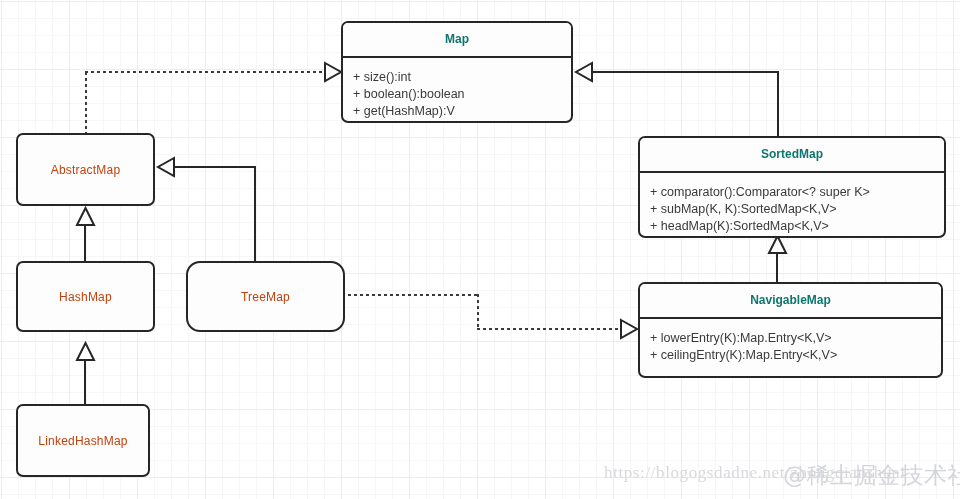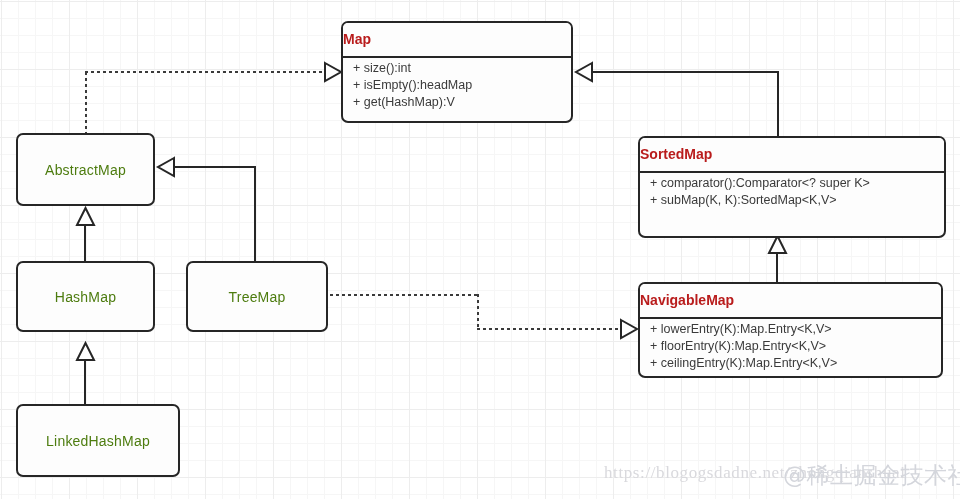--- a/index.html
+++ b/index.html
@@ -30,37 +30,38 @@
     border-radius: 7px;
     background: #fdfdfd;
     overflow: hidden;
   }
   .uml-box.simple {
     display: flex;
     align-items: center;
     justify-content: center;
   }
   .simple-name {
-    font-size: 14px;
-    color: #4d7c0f;
+    font-size: 12px;
+    color: #c2410c;
     letter-spacing: .2px;
     white-space: nowrap;
   }
   .box-header {
     height: 33px;
     line-height: 33px;
-    font-size: 14px;
+    text-align: center;
+    font-size: 12px;
     font-weight: bold;
-    color: #b91c1c;
+    color: #0f766e;
     border-bottom: 2px solid #262626;
     background: #fdfdfd;
     white-space: nowrap;
   }
   .box-body {
-    padding: 2px 0 0 10px;
+    padding: 11px 0 0 10px;
   }
   .member {
     font-size: 12.5px;
     line-height: 17px;
     color: #3a3a3a;
     white-space: nowrap;
   }
 
   
   .seg {
@@ -168,54 +169,54 @@
   <div class="arrow" style="left:620px; top:319px;">
     <svg width="18" height="20" viewBox="0 0 18 20">
       <path d="M1 1 L17 10 L1 19 Z" fill="#ffffff" stroke="#262626" stroke-width="2" stroke-linejoin="miter"></path>
     </svg>
   </div>
 
   <div class="uml-box" style="left:341px; top:21px; width:232px; height:102px;">
     <div class="box-header">Map</div>
     <div class="box-body">
       <div class="member">+ size():int</div>
-      <div class="member">+ isEmpty():headMap</div>
+      <div class="member">+ boolean():boolean</div>
       <div class="member">+ get(HashMap):V</div>
     </div>
   </div>
 
   <div class="uml-box" style="left:638px; top:136px; width:308px; height:102px;">
     <div class="box-header">SortedMap</div>
     <div class="box-body">
       <div class="member">+ comparator():Comparator&lt;? super K&gt;</div>
       <div class="member">+ subMap(K, K):SortedMap&lt;K,V&gt;</div>
+      <div class="member">+ headMap(K):SortedMap&lt;K,V&gt;</div>
     </div>
   </div>
 
   <div class="uml-box" style="left:638px; top:282px; width:305px; height:96px;">
     <div class="box-header">NavigableMap</div>
     <div class="box-body">
       <div class="member">+ lowerEntry(K):Map.Entry&lt;K,V&gt;</div>
-      <div class="member">+ floorEntry(K):Map.Entry&lt;K,V&gt;</div>
       <div class="member">+ ceilingEntry(K):Map.Entry&lt;K,V&gt;</div>
     </div>
   </div>
 
   <div class="uml-box simple" style="left:16px; top:133px; width:139px; height:73px;">
     <span class="simple-name">AbstractMap</span>
   </div>
 
   <div class="uml-box simple" style="left:16px; top:261px; width:139px; height:71px;">
     <span class="simple-name">HashMap</span>
   </div>
 
-  <div class="uml-box simple" style="left:186px; top:261px; width:142px; height:71px;">
+  <div class="uml-box simple" style="left:186px; top:261px; width:159px; height:71px;border-radius:14px;">
     <span class="simple-name">TreeMap</span>
   </div>
 
-  <div class="uml-box simple" style="left:16px; top:404px; width:164px; height:73px;">
+  <div class="uml-box simple" style="left:16px; top:404px; width:134px; height:73px;">
     <span class="simple-name">LinkedHashMap</span>
   </div>
 
   <div class="watermark wm-url" style="left:604px; top:463px;">https://blogogsdadne.net/zhongqianshuai</div>
   <div class="watermark wm-cn" style="left:783px; top:460px;">@稀土掘金技术社区</div>
 
 </div>
 
 </body></html>

